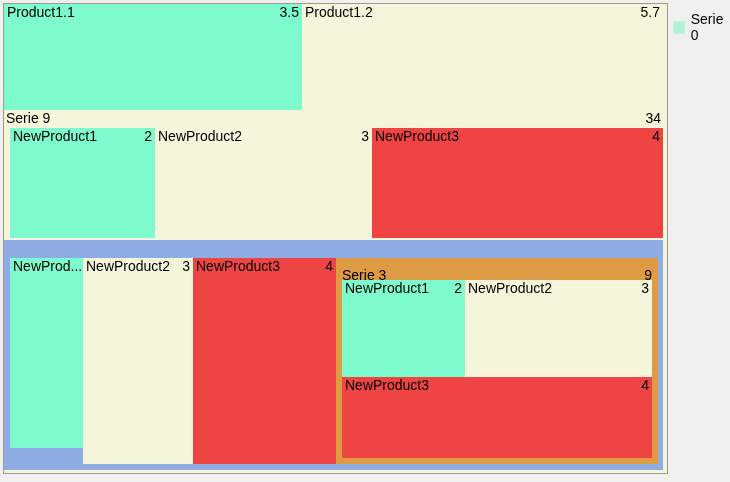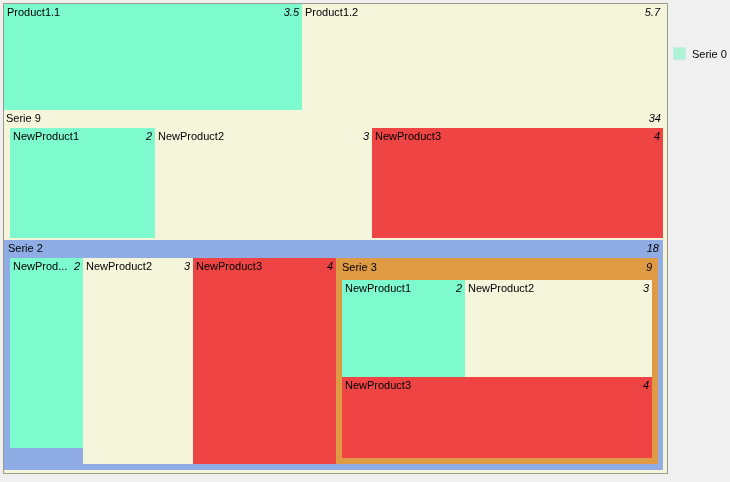--- a/index.html
+++ b/index.html
@@ -1,33 +1,33 @@
 <!DOCTYPE html>
 <html><head>
 <meta charset="utf-8">
 <style>
   html,body{margin:0;padding:0;background:#f0f0f0;}
   .page{position:relative;width:730px;height:482px;background:#f0f0f0;
-        font-family:"Liberation Sans",sans-serif;font-size:11px;color:#000;overflow:hidden;}
+        font-family:"Liberation Sans",sans-serif;font-size:14px;color:#000;overflow:hidden;}
   .panel{position:absolute;left:3px;top:3px;width:663px;height:469px;
          background:#f5f5dc;border:1px solid #9b9b8c;}
   .node{position:absolute;overflow:hidden;}
   .nh{display:flex;justify-content:space-between;align-items:flex-start;
       padding:2px 3px;white-space:nowrap;overflow:hidden;line-height:13px;}
-  .nv{margin-left:4px;font-style:italic;}
+  .nv{margin-left:4px;}
   .mint{background:#7efacf;}
   .beige{background:#f5f5dc;}
   .blue{background:#ef4444;}
   .group{position:absolute;overflow:hidden;}
   .g-transparent{background:transparent;}
   .g-serie2{background:#8fade4;}
   .g-serie3{background:#df9a44;}
   .ghdr{display:flex;justify-content:space-between;align-items:flex-start;
         padding:2px 4px;white-space:nowrap;line-height:13px;}
-  .legend{position:absolute;left:673px;top:11px;display:flex;align-items:center;gap:6px;margin-top:36px;}
+  .legend{position:absolute;left:673px;top:11px;display:flex;align-items:center;gap:6px;}
   .swatch{width:13px;height:13px;background:#aef3d8;border:1px solid #c8efdd;box-sizing:border-box;}
 </style>
 </head>
 <body>
 
 <div class="page">
 
   <div class="panel">
 
     <div class="node mint" style="left:0;top:0;width:298px;height:106px">
@@ -62,45 +62,41 @@
       </div>
       <div class="node blue" style="left:368px;top:18px;width:291px;height:110px">
         <div class="nh">
           <span>NewProduct3</span>
           <span class="nv">4</span>
         </div>
       </div>
     </div>
 
     <div class="group g-serie2" style="left:0;top:236px;width:659px;height:230px">
-      <div class="ghdr">
-        <span>Serie 2</span>
-        <span class="nv">18</span>
-      </div>
       <div class="node mint" style="left:6px;top:18px;width:73px;height:190px">
         <div class="nh">
           <span>NewProd...</span>
           <span class="nv">2</span>
         </div>
       </div>
       <div class="node beige" style="left:79px;top:18px;width:110px;height:206px">
         <div class="nh">
           <span>NewProduct2</span>
           <span class="nv">3</span>
         </div>
       </div>
       <div class="node blue" style="left:189px;top:18px;width:143px;height:206px">
         <div class="nh">
           <span>NewProduct3</span>
           <span class="nv">4</span>
         </div>
       </div>
 
       <div class="group g-serie3" style="left:332px;top:18px;width:322px;height:206px">
-        <div class="ghdr" style="padding:3px 6px">
+        <div class="ghdr" style="padding:11px 6px">
           <span>Serie 3</span>
           <span class="nv">9</span>
         </div>
         <div class="node mint" style="left:6px;top:22px;width:123px;height:97px">
           <div class="nh">
             <span>NewProduct1</span>
             <span class="nv">2</span>
           </div>
         </div>
         <div class="node beige" style="left:129px;top:22px;width:187px;height:97px">

